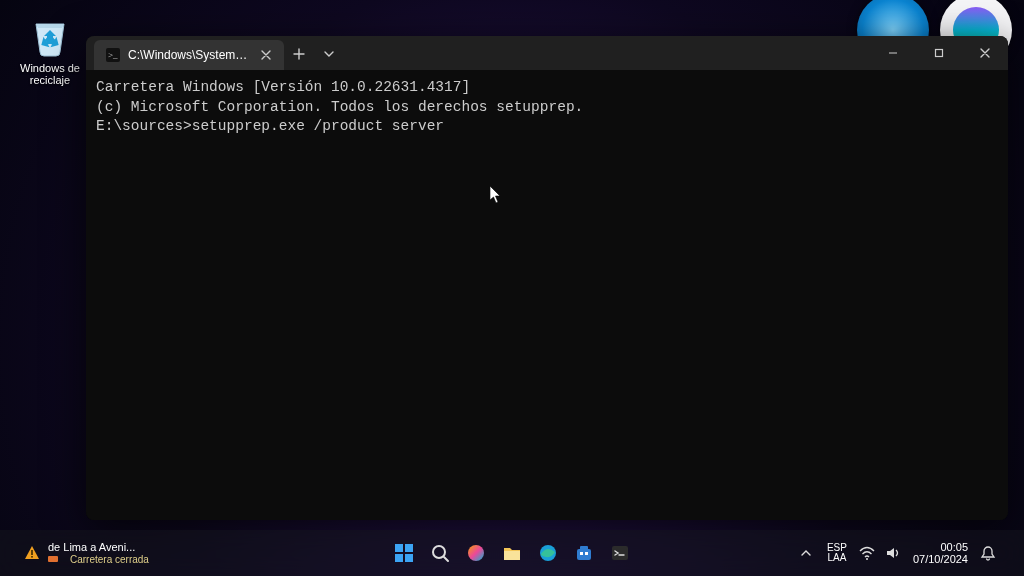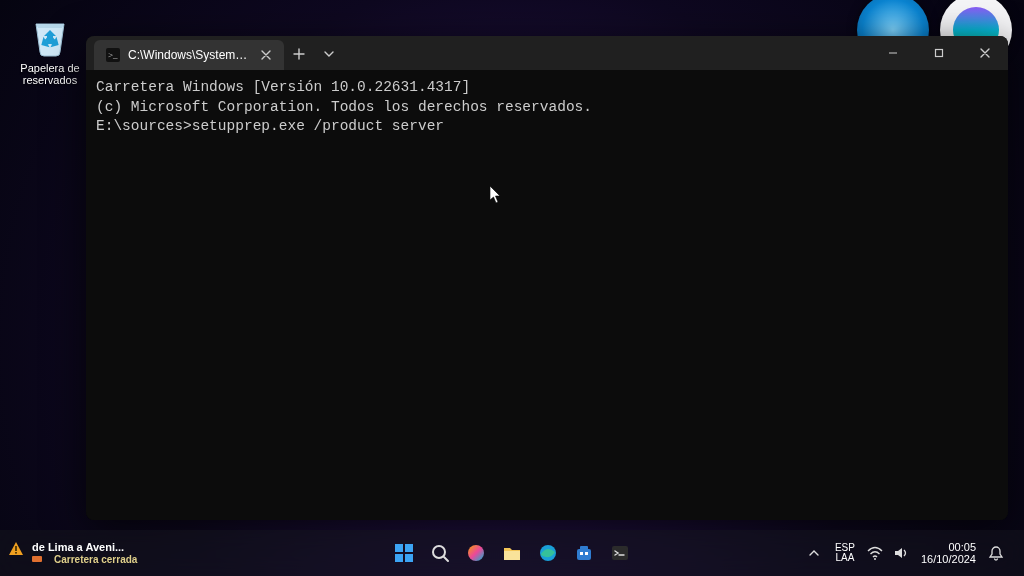--- a/index.html
+++ b/index.html
@@ -68,27 +68,27 @@
   .cursor-arrow { position:absolute; top:150px; left:404px; width:12px; height:18px; pointer-events:none; }
 
   
   .taskbar {
     position:absolute; bottom:0; left:0; right:0; height:46px;
     background: rgba(20,20,30,.55);
     backdrop-filter: blur(12px);
     display:flex; align-items:center;
     color:#fff; font-size:12px;
   }
-  .tb-left { display:flex; gap:8px; padding-left:8px; max-width:260px;font-weight:bold;}
+  .tb-left { display:flex; align-items:center; gap:8px; padding-left:24px; max-width:260px;}
   .tb-left .warn { width:16px; height:16px; }
   .tb-left .texts { line-height:1.1; font-size:11px; }
   .tb-left .sub { color:#dfcf8a; font-size:10px; display:flex; align-items:center; gap:12px;}
   .tb-center { position:absolute; left:50%; transform:translateX(-50%); display:flex; align-items:center; gap:8px; }
   .tb-icon { width:28px; height:28px; display:flex; align-items:center; justify-content:center; border-radius:4px; cursor:pointer; }
-  .tb-right { margin-left:auto; display:flex; align-items:center; gap:12px; padding-right:20px; }
+  .tb-right { margin-left:auto; display:flex; align-items:center; gap:12px; padding-right:28px; }
   .tray-group { display:flex; align-items:center; gap:10px; }
   .lang { text-align:center; font-size:10px; line-height:1.05; }
   .clock{ text-align:right; font-size:11px; line-height:1.1; }
 
   svg { display:block; }
 </style>
 </head>
 <body>
 
 <div class="desktop-icon recycle-bin">
@@ -96,21 +96,21 @@
     <svg width="48" height="48" viewBox="0 0 48 48">
       <path d="M10 14 L38 14 L34 42 Q34 46 30 46 L18 46 Q14 46 14 42 Z" fill="#cfe8f7" stroke="#9bbfd4" stroke-width="1"></path>
       <path d="M10 14 L38 14 L36 18 L12 18 Z" fill="#b6d7ea"></path>
       <g transform="translate(24,30)">
         <path d="M-6 -4 L0 -10 L6 -4 M6 -4 L3 -4 L3 4 L-3 4 L-3 -4 Z" fill="#1e9fd8" transform="rotate(0)"></path>
         <path d="M-6 -4 L0 -10 L6 -4 M6 -4 L3 -4 L3 4 L-3 4 L-3 -4 Z" fill="#1e9fd8" transform="rotate(120)"></path>
         <path d="M-6 -4 L0 -10 L6 -4 M6 -4 L3 -4 L3 4 L-3 4 L-3 -4 Z" fill="#1e9fd8" transform="rotate(240)"></path>
       </g>
     </svg>
   </div>
-  <div>Papelera de reservados</div>
+  <div>Windows de reciclaje</div>
 </div>
 
 <div class="edge-circle"></div>
 <div class="opera-circle">
     <div class="opera-inner"></div>
   </div>
 
 <div class="terminal">
   <div class="titlebar">
     <div class="tab">
@@ -150,21 +150,21 @@
           </svg>
       </div>
       <div class="win-btn close">
         <svg width="12" height="12" viewBox="0 0 12 12">
             <path d="M2 2 L10 10 M10 2 L2 10" stroke="#ccc" stroke-width="1.4" stroke-linecap="round"></path>
           </svg>
       </div>
     </div>
   </div>
   <div class="term-body"><span>Carretera Windows [Versión 10.0.22631.4317]</span>
-<span>(c) Microsoft Corporation. Todos los derechos reservados.</span>
+<span>(c) Microsoft Corporation. Todos los derechos setupprep.</span>
 <span class="prompt-line"><span>E:\sources&gt;</span><span>setupprep.exe /product server</span></span></div>
 
   <div class="cursor-arrow">
     <svg width="12" height="18" viewBox="0 0 12 18">
         <path d="M0 0 L0 14 L3.5 11 L6 17 L8 16 L5.5 10 L10 10 Z" fill="#fff" stroke="#000" stroke-width="0.6"></path>
       </svg>
   </div>
 </div>
 
 <div class="taskbar">
@@ -265,21 +265,21 @@
       </span>
       <span>
         <svg width="16" height="16" viewBox="0 0 16 16">
             <path d="M2 6 h3 l4 -3 v10 l-4 -3 h-3 Z" fill="#ddd"></path>
             <path d="M11 5 q3 3 0 6" stroke="#ddd" stroke-width="1.3" fill="none"></path>
           </svg>
       </span>
     </div>
     <div class="clock">
       <div>00:05</div>
-      <div>16/10/2024</div>
+      <div>07/10/2024</div>
     </div>
     <span>
       <svg width="16" height="16" viewBox="0 0 16 16">
           <path d="M8 2 a4 4 0 0 1 4 4 v3 l2 3 H2 l2 -3 V6 a4 4 0 0 1 4 -4 Z" fill="none" stroke="#ddd" stroke-width="1.3"></path>
           <path d="M6.5 13.5 a1.5 1.5 0 0 0 3 0" stroke="#ddd" stroke-width="1.3" fill="none"></path>
         </svg>
     </span>
   </div>
 </div>
 

